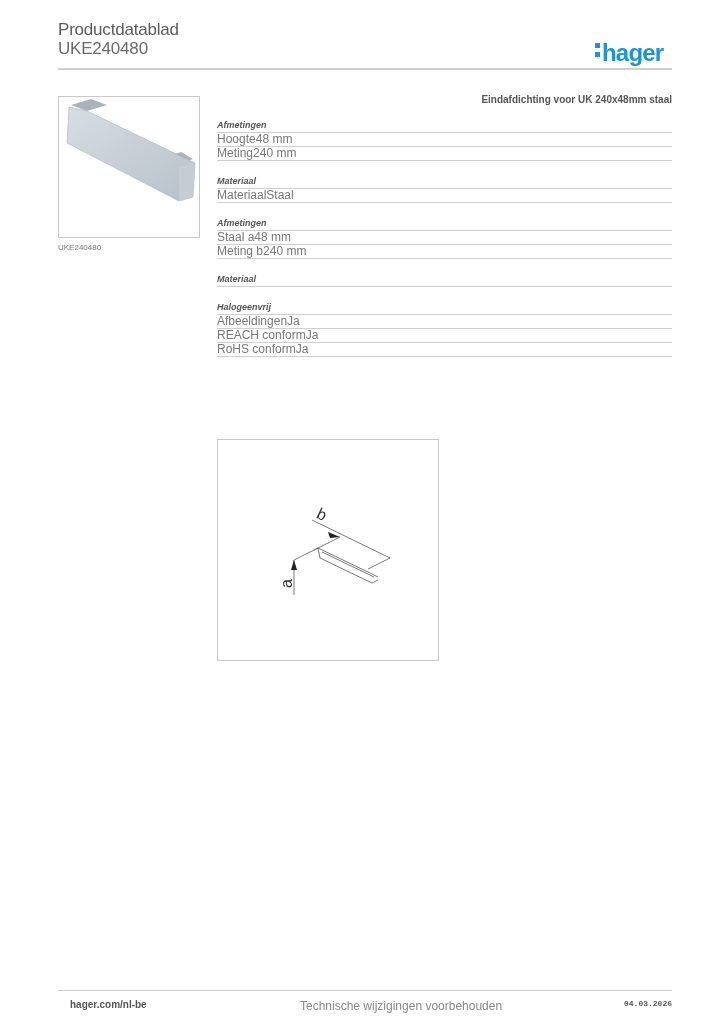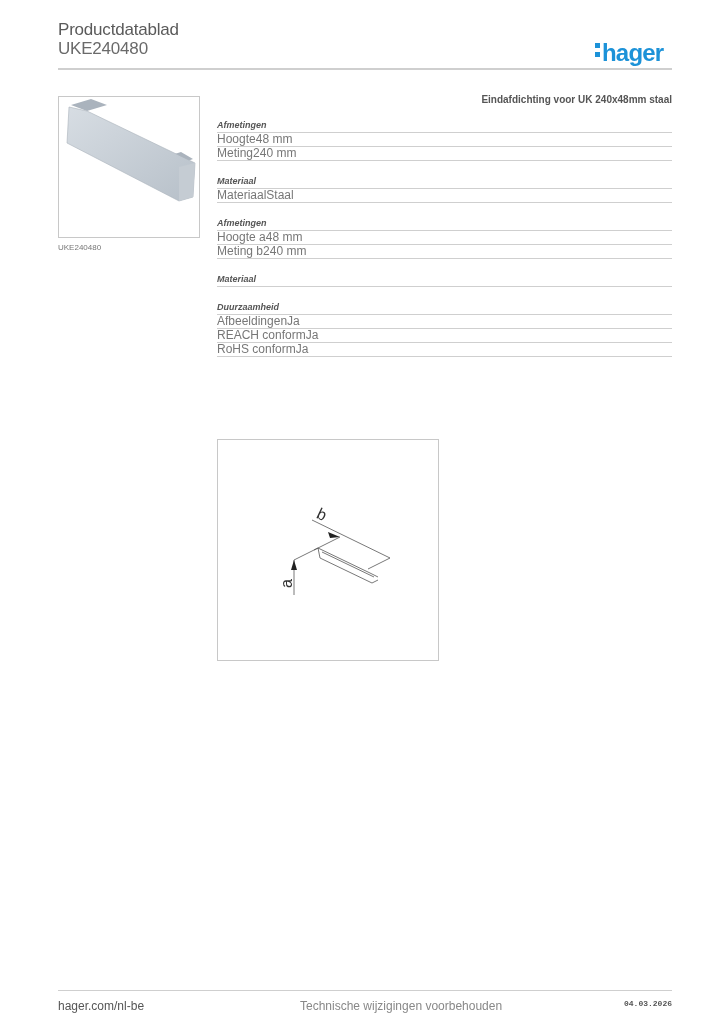--- a/index.html
+++ b/index.html
@@ -21,21 +21,21 @@
   .group { margin-top: 14px; }
   .group:first-of-type { margin-top: 14px; }
   .group-title { font-size: 9px; font-weight: bold; color: #555; line-height: 12px; padding-bottom: 1px; border-bottom: 1.5px solid #cfcfcf; font-style: italic; }
   .row { display: flex; font-size: 12px; color: #777; line-height: 12px; padding: 0; border-bottom: 1.5px solid #cfcfcf; height: 13px; }
   .row span { display: block; }
   .images-title { margin-top: 17px; font-size: 9px; font-weight: bold; color: #555; height: 11px; }
 
   .drawing-box { position: absolute; left: 217px; top: 439px; width: 222px; height: 222px; border: 1px solid #c8c8c8; box-sizing: border-box; }
 
   .bottom-rule { position: absolute; left: 58px; top: 990px; width: 614px; height: 1px; background: #cfcfcf; }
-  .footer-left { position: absolute; left: 58px; top: 999px; font-size: 12px; font-weight: normal; color: #555; }
+  .footer-left { position: absolute; left: 70px; top: 999px; font-size: 10px; font-weight: bold; color: #555; }
   .footer-center { position: absolute; left: 300px; top: 999px; font-size: 12px; color: #888; }
   .footer-right { position: absolute; right: 52px; top: 999px; font-size: 8px; font-weight: bold; color: #555; font-family: Liberation Mono, monospace; }
 </style>
 </head>
 <body>
 
 <div>
   <div class="header-title">Productdatablad</div>
   <div class="header-sub">UKE240480</div>
   <div class="logo">
@@ -79,35 +79,35 @@
     <div class="group-title">Materiaal</div>
     <div class="row">
         <span>Materiaal</span>
         <span>Staal</span>
       </div>
   </div>
 
   <div class="group">
     <div class="group-title">Afmetingen</div>
     <div class="row">
-        <span>Hoogte a</span>
+        <span>Staal a</span>
         <span>48 mm</span>
       </div>
     <div class="row">
         <span>Meting b</span>
         <span>240 mm</span>
       </div>
   </div>
 
   <div class="group">
     <div class="group-title">Materiaal</div>
   </div>
 
   <div class="group">
-    <div class="group-title">Duurzaamheid</div>
+    <div class="group-title">Halogeenvrij</div>
     <div class="row">
         <span>Afbeeldingen</span>
         <span>Ja</span>
       </div>
     <div class="row">
         <span>REACH conform</span>
         <span>Ja</span>
       </div>
     <div class="row">
         <span>RoHS conform</span>

